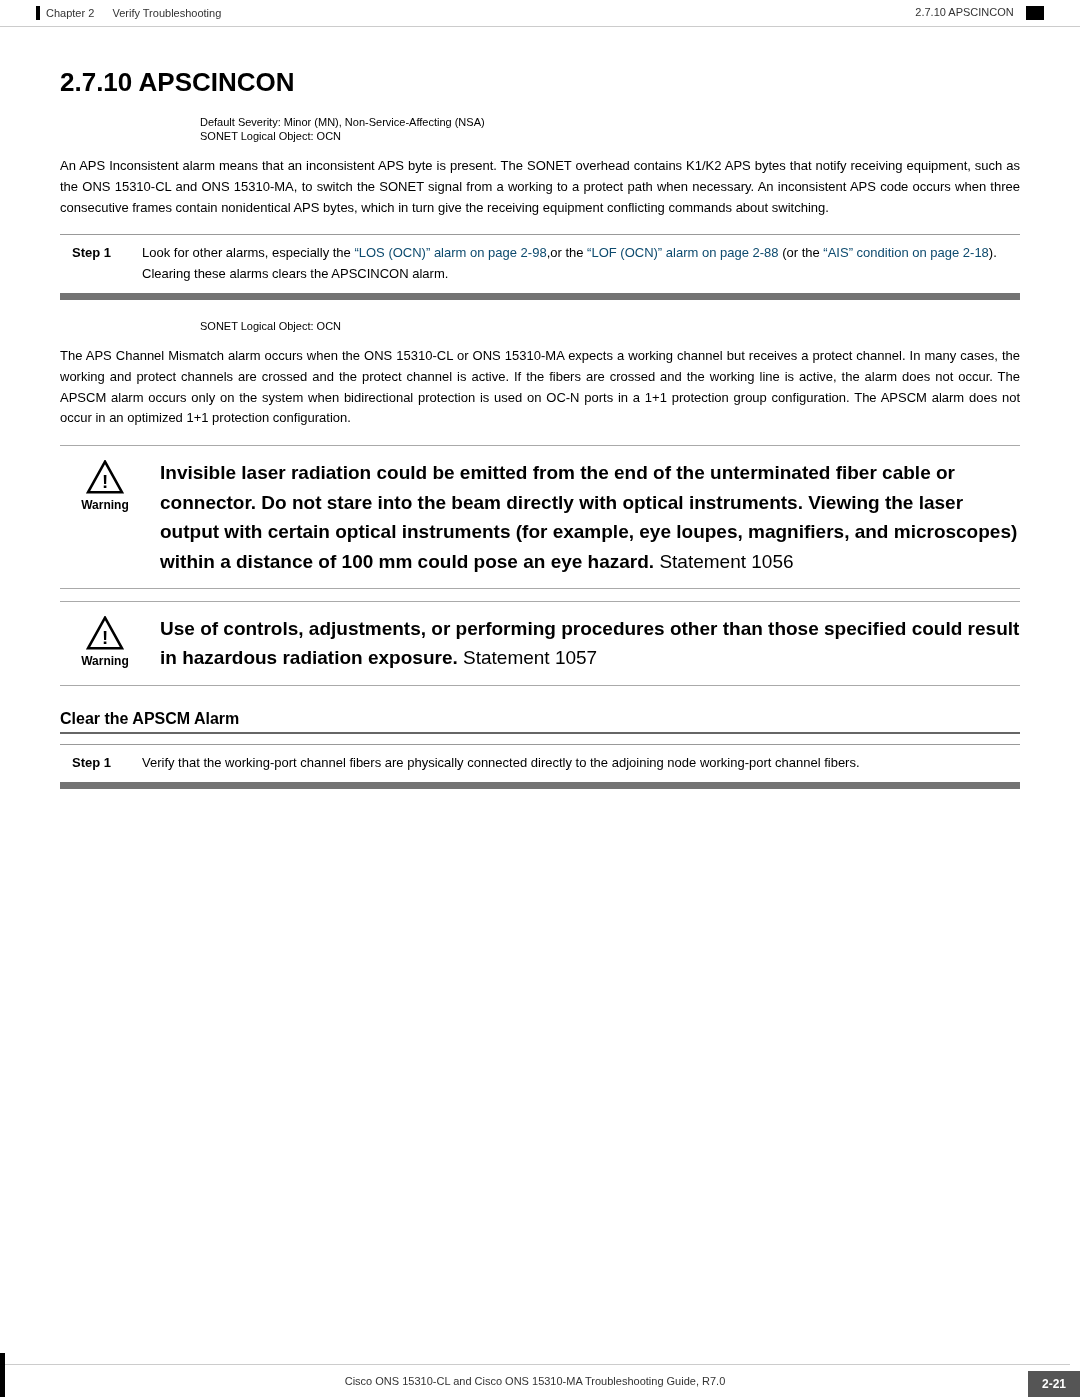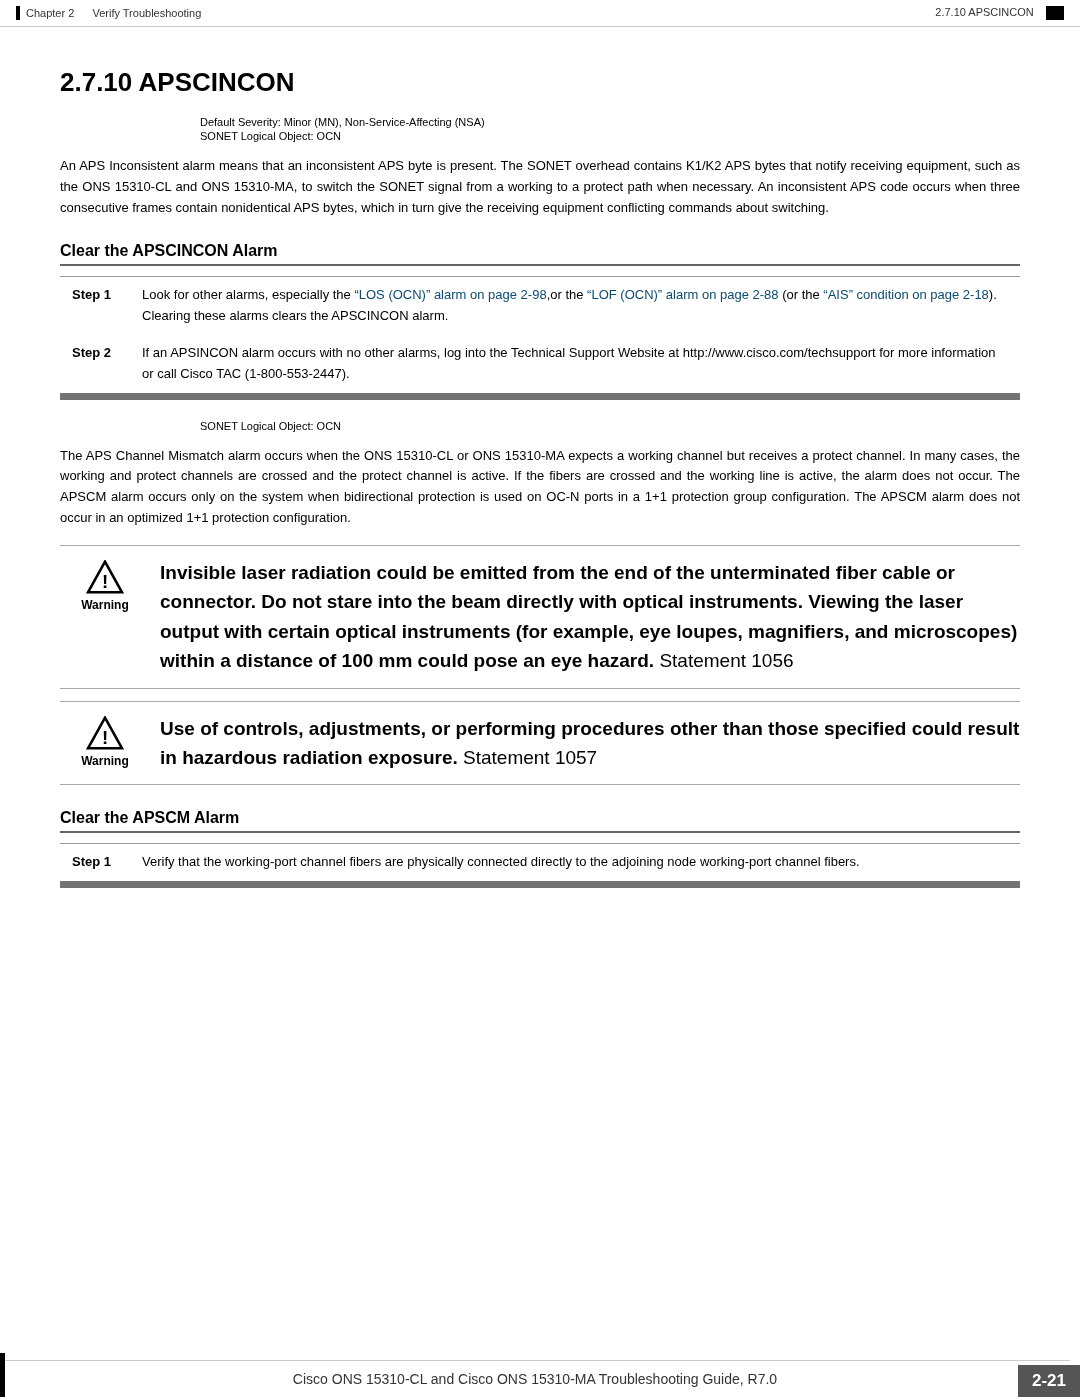--- a/index.html
+++ b/index.html
@@ -10,21 +10,21 @@
       background: #fff;
       width: 1080px;
       min-height: 1397px;
       position: relative;
     }
 
     
     .top-header {
       display: flex;
       justify-content: space-between;
-      padding: 6px 16px;
+      padding: 6px 36px;
       border-bottom: 1px solid #ccc;
       font-size: 11px;
       color: #333;
     }
     .top-header-left {
       display: flex;
       align-items: center;
       gap: 6px;
     }
     .header-bar-line {
@@ -146,31 +146,31 @@
     
     .page-footer {
       position: absolute;
       bottom: 0;
       left: 0;
       right: 10px;
       display: flex;
       justify-content: center;
       align-items: center;
       padding: 10px 20px;
-      font-size: 14px;
+      font-size: 11px;
       color: #333;
       border-top: 1px solid #ccc;
     }
     .page-number-box {
       position: absolute;
       bottom: 0;
       right: 0;
       background: #555;
       color: #fff;
-      font-size: 17px;
+      font-size: 12px;
       font-weight: bold;
       padding: 6px 14px;
     }
     .left-border-bar {
       position: absolute;
       left: 0;
       bottom: 0;
       width: 5px;
       height: 44px;
       background: #000;
@@ -197,34 +197,29 @@
 
   <h1 class="section-heading">2.7.10  APSCINCON</h1>
 
   <div class="metadata">
     <p>Default Severity: Minor (MN), Non-Service-Affecting (NSA)</p>
     <p>SONET Logical Object: OCN</p>
   </div>
 
   <p class="body-text">An APS Inconsistent alarm means that an inconsistent APS byte is present. The SONET overhead contains K1/K2 APS bytes that notify receiving equipment, such as the ONS 15310-CL and ONS 15310-MA, to switch the SONET signal from a working to a protect path when necessary. An inconsistent APS code occurs when three consecutive frames contain nonidentical APS bytes, which in turn give the receiving equipment conflicting commands about switching.</p>
 
-  <div class="sub-heading">Clear the APSCINCON Alarm</div>
 
   <table class="steps-table">
     <tbody>
       <tr>
         <td class="step-label">Step 1</td>
         <td class="step-content">
           Look for other alarms, especially the <a href="#">“LOS (OCN)” alarm on page 2-98</a>,or the <a href="#">“LOF (OCN)” alarm on page 2-88</a> (or the <a href="#">“AIS” condition on page 2-18</a>). Clearing these alarms clears the APSCINCON alarm.
         </td>
       </tr>
-      <tr>
-        <td class="step-label">Step 2</td>
-        <td class="step-content">If an APSINCON alarm occurs with no other alarms, log into the Technical Support Website at http://www.cisco.com/techsupport for more information or call Cisco TAC (1-800-553-2447).</td>
-      </tr>
     </tbody>
   </table>
 
 
   <div class="metadata">
     <p>SONET Logical Object: OCN</p>
   </div>
 
   <p class="body-text">The APS Channel Mismatch alarm occurs when the ONS 15310-CL or ONS 15310-MA expects a working channel but receives a protect channel. In many cases, the working and protect channels are crossed and the protect channel is active. If the fibers are crossed and the working line is active, the alarm does not occur. The APSCM alarm occurs only on the system when bidirectional protection is used on OC-N ports in a 1+1 protection group configuration. The APSCM alarm does not occur in an optimized 1+1 protection configuration.</p>
 

